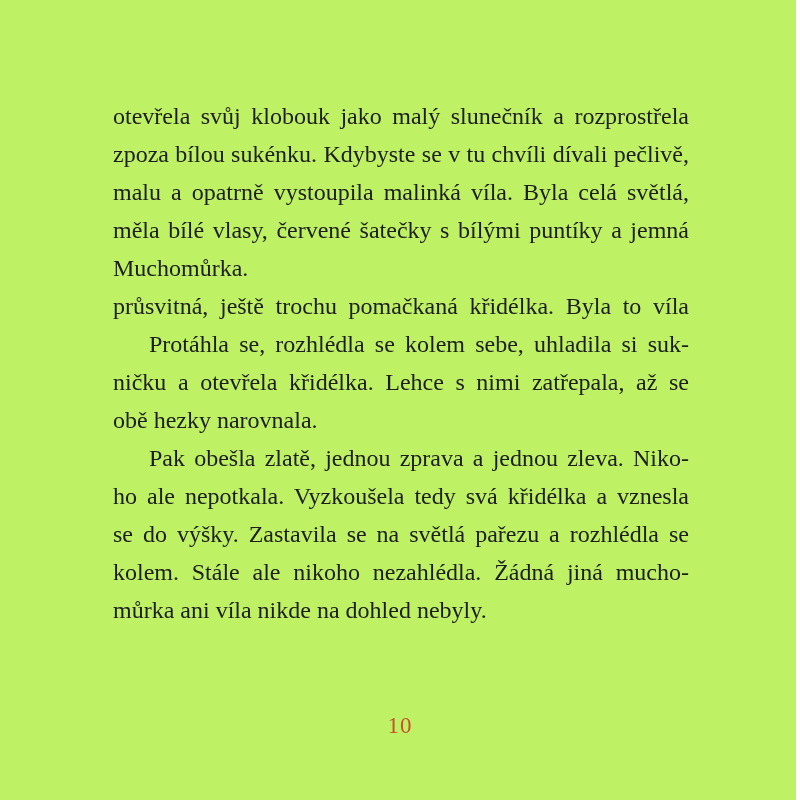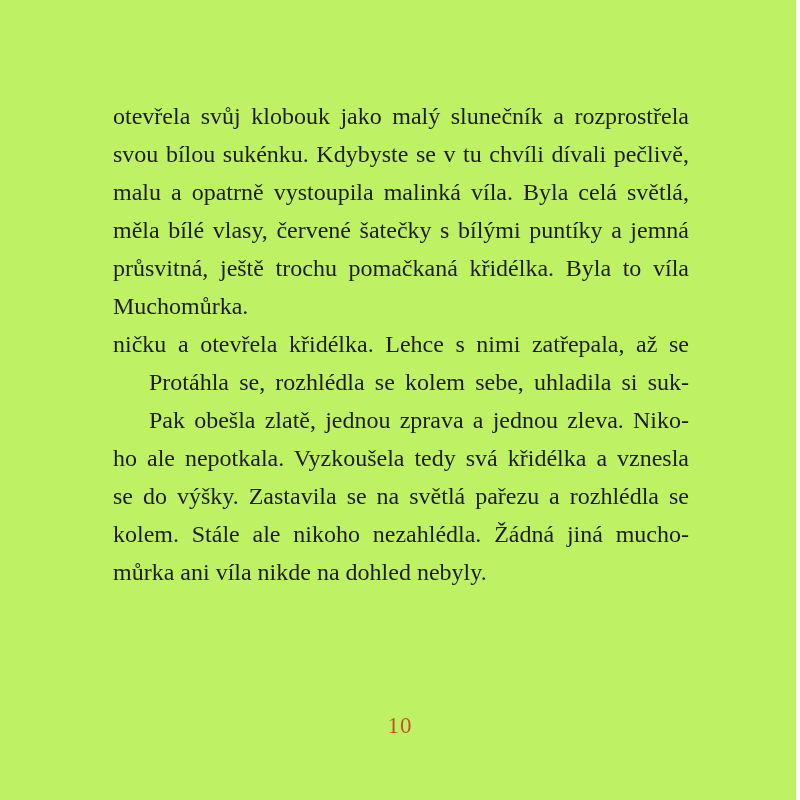--- a/index.html
+++ b/index.html
@@ -52,30 +52,31 @@
 </style>
 </head>
 <body>
 
 <div class="page">
 
   <div class="text-block">
 
     <div class="para">
       <div class="line just">otevřela svůj klobouk jako malý slunečník a rozprostřela</div>
-      <div class="line just">svou bílou sukénku. Kdybyste se v tu chvíli dívali pečlivě,</div>
+      <div class="line just">zpoza bílou sukénku. Kdybyste se v tu chvíli dívali pečlivě,</div>
       <div class="line just">malu a opatrně vystoupila malinká víla. Byla celá světlá,</div>
       <div class="line just">měla bílé vlasy, červené šatečky s bílými puntíky a jemná</div>
+      <div class="line">Muchomůrka.</div>
       <div class="line just">průsvitná, ještě trochu pomačkaná křidélka. Byla to víla</div>
-      <div class="line">Muchomůrka.</div>
     </div>
 
     <div class="para">
+      <div class="line just indent">Protáhla se, rozhlédla se kolem sebe, uhladila si suk-</div>
       <div class="line just">ničku a otevřela křidélka. Lehce s nimi zatřepala, až se</div>
-      <div class="line just indent">Protáhla se, rozhlédla se kolem sebe, uhladila si suk-</div>
+      <div class="line">obě hezky narovnala.</div>
     </div>
 
     <div class="para">
       <div class="line just indent">Pak obešla zlatě, jednou zprava a jednou zleva. Niko-</div>
       <div class="line just">ho ale nepotkala. Vyzkoušela tedy svá křidélka a vznesla</div>
       <div class="line just">se do výšky. Zastavila se na světlá pařezu a rozhlédla se</div>
       <div class="line just">kolem. Stále ale nikoho nezahlédla. Žádná jiná mucho-</div>
       <div class="line">můrka ani víla nikde na dohled nebyly.</div>
     </div>
 

